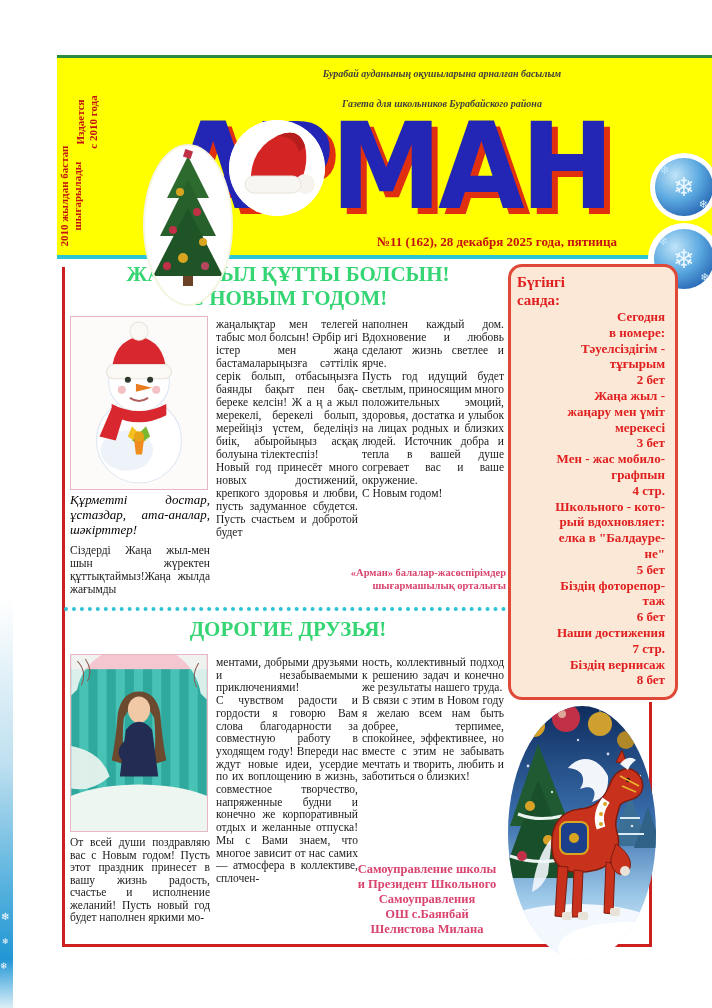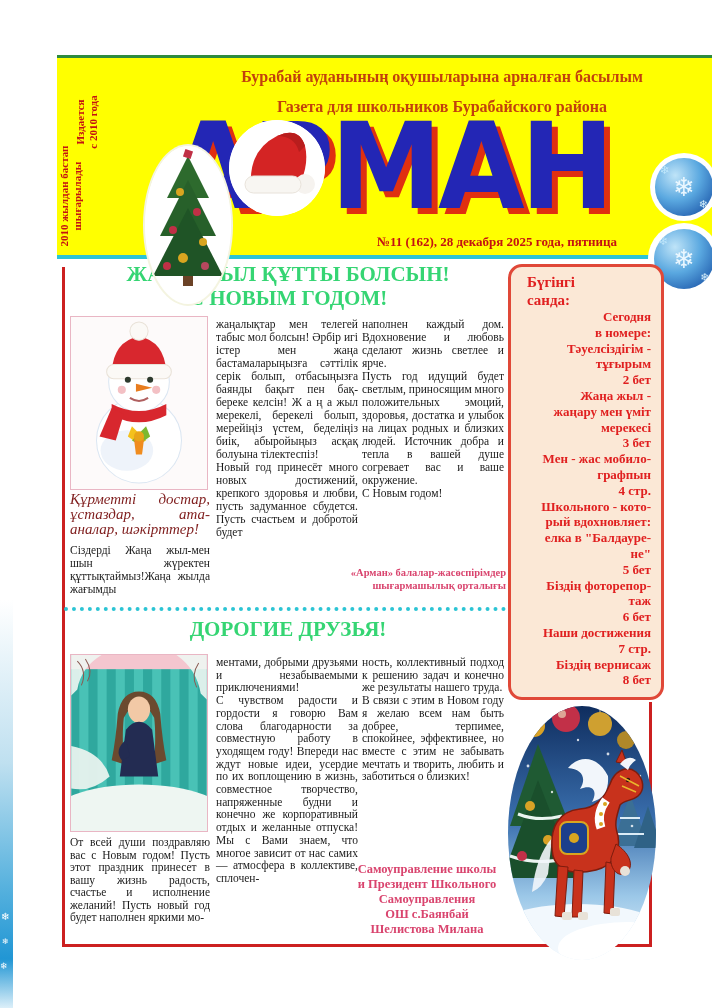--- a/index.html
+++ b/index.html
@@ -3,21 +3,21 @@
 <meta charset="utf-8">
 <style>
   html,body{margin:0;padding:0;}
   body{width:712px;height:1008px;background:#ffffff;font-family:"Liberation Serif","DejaVu Serif",serif;}
   .page{position:relative;width:712px;height:1008px;overflow:hidden;background:#fff;}
   .abs{position:absolute;}
 
   
   .masthead{left:57px;top:55px;width:655px;height:197px;background:#ffff00;
             border-top:3px solid #2e8b3e;border-bottom:4px solid #2cc4d4;}
-  .tagline{left:170px;width:430px;text-align:center;color:#c2410c;font-weight:bold;font-size:16px;}
+  .tagline{left:170px;width:430px;text-align:center;color:#404040;font-weight:bold;font-size:10px;font-style:italic;}
   .tagline-kk{top:10px;}
   .tagline-ru{top:40px;}
   .logo{left:110px;top:34px;width:446px;text-align:center;color:#2326b5;
         font-family:"DejaVu Sans","Liberation Sans",sans-serif;font-weight:bold;
         font-size:112px;line-height:150px;letter-spacing:-4px;
         text-shadow:6px 5px 0 #e03010;transform:scaleY(1.06);z-index:1;}
   .issue{left:240px;width:400px;text-align:center;color:#c41212;font-weight:bold;font-size:13px;z-index:3;}
   .issue-kk{top:154px;}
   .issue-ru{top:176px;}
 
@@ -48,44 +48,44 @@
 
   
   .headline{left:70px;width:436px;text-align:center;color:#35d573;font-weight:bold;
             font-size:21px;line-height:24px;white-space:pre-line;}
   .h1{top:262px;}
   .h2{top:617px;}
   .col{color:#1a1a1a;font-size:11.5px;line-height:13px;text-align:justify;white-space:pre-line;}
   .c1{left:70px;width:140px;}
   .c2{left:216px;width:142px;}
   .c3{left:362px;width:142px;}
-  .a1c1-intro{left:70px;top:492px;width:140px;color:#7f1d1d;font-style:italic;font-size:15px;
+  .a1c1-intro{left:70px;top:492px;width:140px;color:#000000;font-style:italic;font-size:13px;
               line-height:15px;text-align:justify;}
   .a1c1-text{top:544px;}
   .a1c2{top:318px;}
   .a1c3{top:318px;}
   .a1-credit{left:342px;top:566px;width:164px;text-align:right;color:#d9446e;font-weight:bold;
              font-size:10.5px;line-height:13px;white-space:pre-line;}
   .a2c1-text{top:836px;line-height:12.5px;}
   .a2c2{top:656px;line-height:12.7px;}
   .a2c3{top:656px;line-height:12.7px;}
   .a2-credit{left:348px;top:862px;width:158px;text-align:center;color:#d9446e;font-weight:bold;
              font-size:12.5px;line-height:15px;white-space:pre-line;}
 
   .imgbox{border:1px solid #e9b6c4;background:#fdf7f8;overflow:hidden;}
   .snowman-box{left:70px;top:316px;width:136px;height:172px;}
   .girl-box{left:70px;top:654px;width:136px;height:176px;}
   .imgbox svg{display:block;width:100%;height:100%;}
 
   .divider{left:64px;top:607px;width:442px;height:0;border-top:4px dotted #2cc4d4;}
 
   
-  .sidebar{left:508px;top:264px;width:156px;height:436px;background:#fbe8d6;
+  .sidebar{left:508px;top:264px;width:170px;height:436px;background:#fbe8d6;
            border:3px solid #e04838;border-radius:14px;box-sizing:border-box;
-           padding:6px 10px 0 16px;z-index:2;}
+           padding:6px 10px 0 6px;z-index:2;}
   .sb-title{color:#e02020;font-weight:bold;font-size:15px;line-height:18px;white-space:pre-line;text-align:left;}
   .sb-items{}
   .sb-item{color:#e02020;font-weight:bold;font-size:13px;line-height:15.8px;text-align:right;}
 
   
   .horse{left:508px;top:706px;width:148px;height:254px;border-radius:50%;overflow:hidden;z-index:3;}
   .horse svg{display:block;width:100%;height:100%;}
 
   
   .left-strip{left:0;top:600px;width:13px;height:408px;

